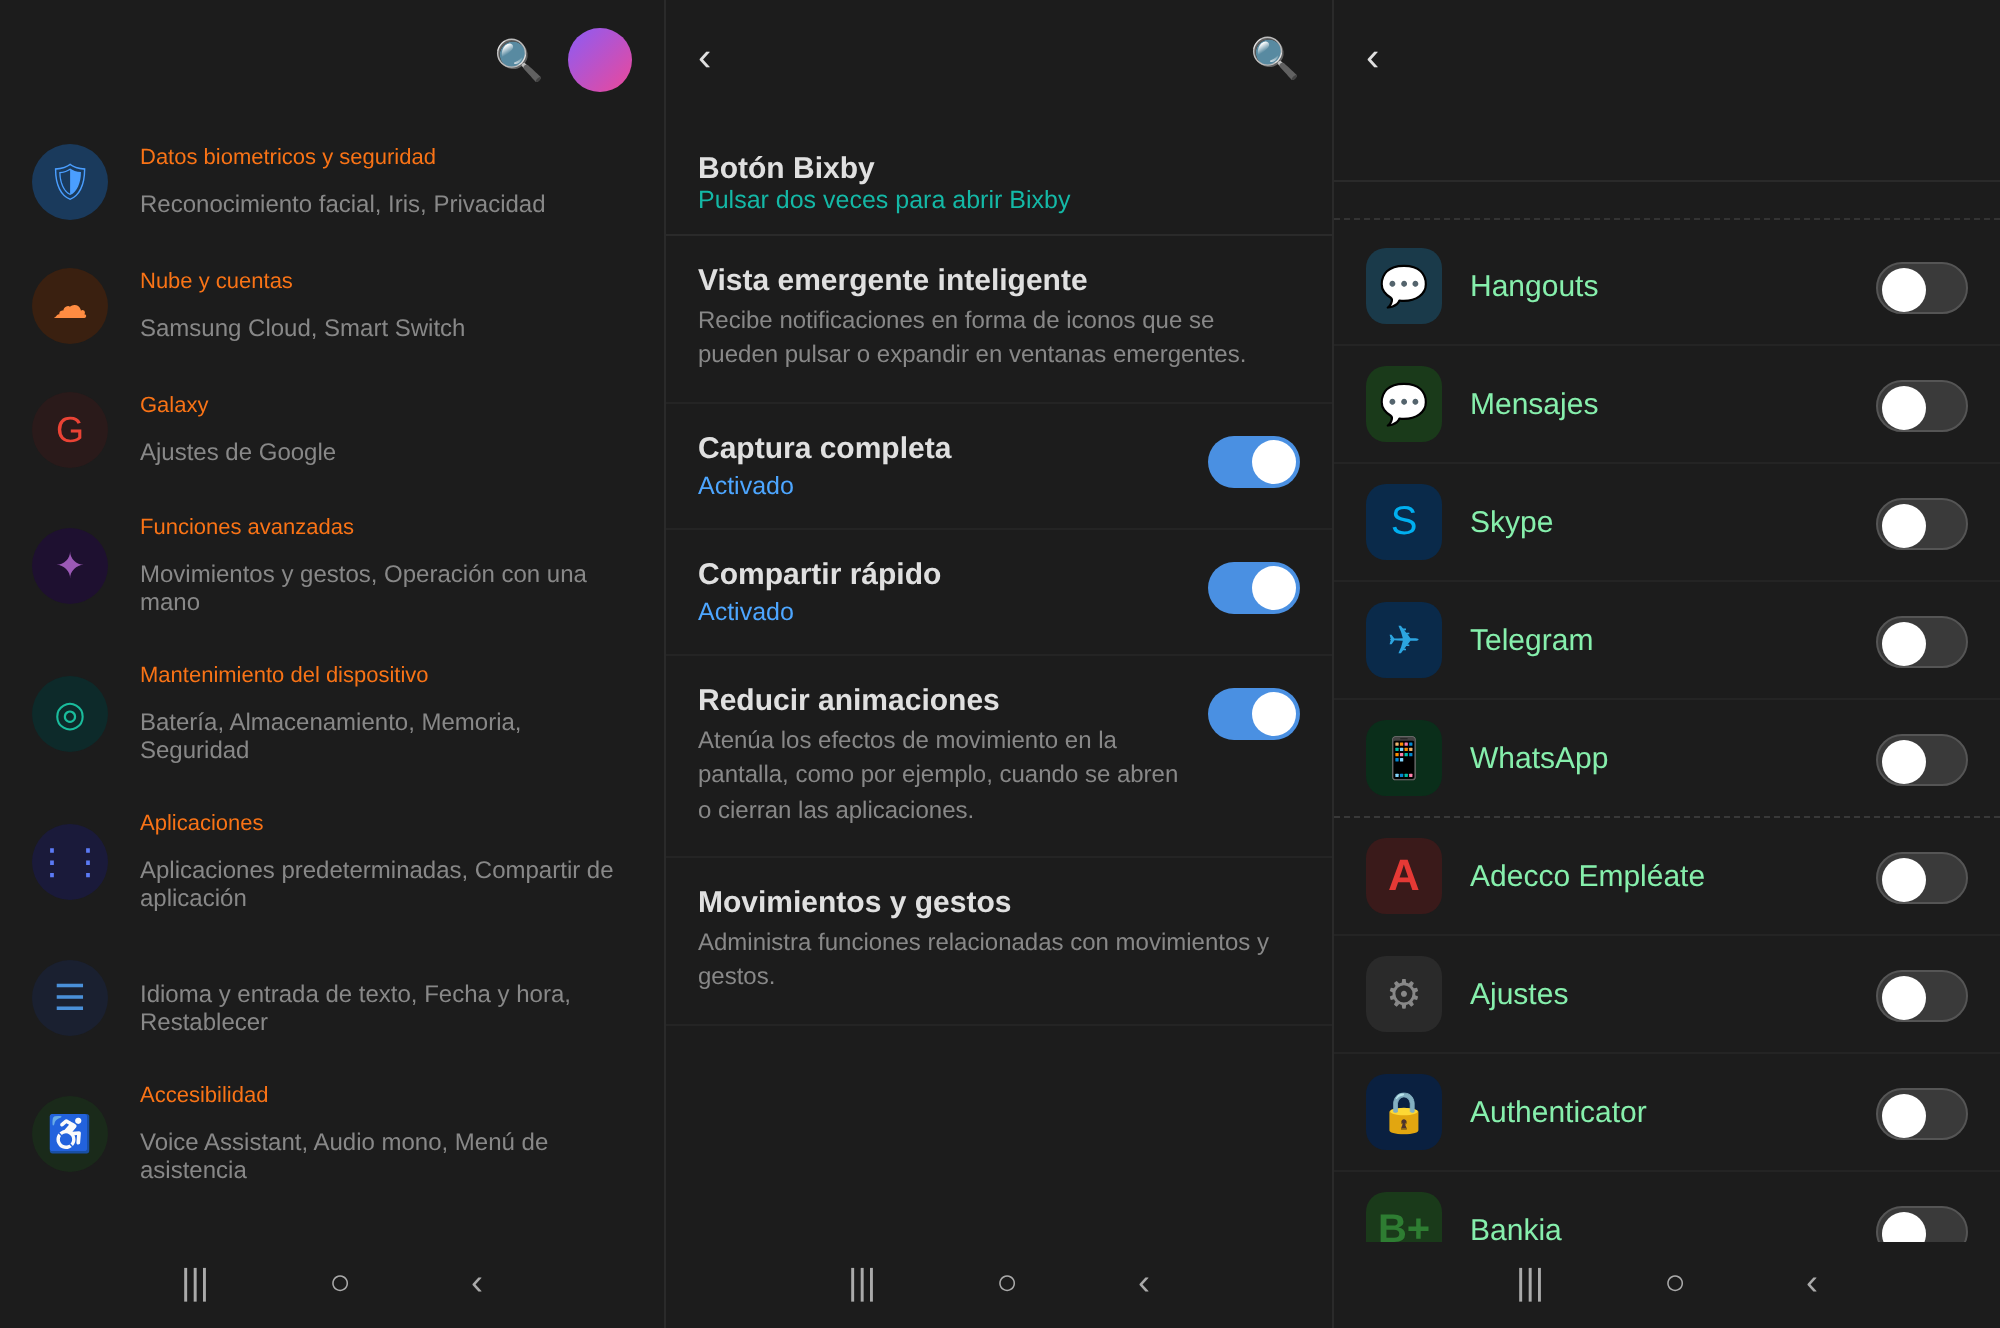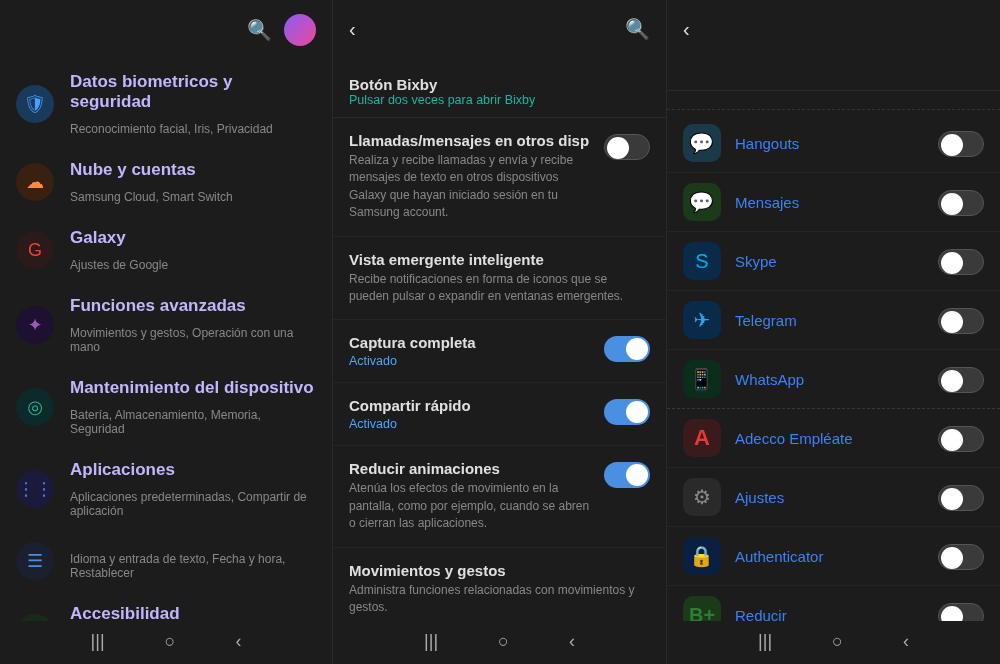--- a/index.html
+++ b/index.html
@@ -74,23 +74,23 @@
     .settings-item-icon {
       width: 38px; height: 38px;
       border-radius: 50%;
       display: flex; align-items: center; justify-content: center;
       margin-right: 16px;
       flex-shrink: 0;
       font-size: 18px;
     }
     .settings-item-text { flex: 1; }
     .settings-item-title {
-      font-size: 17px;
-      color: #c4b5fd;
-      font-weight: 700;
+      font-size: 11px;
+      color: #f97316;
+      font-weight: 400;
     }
     .settings-item-subtitle {
       font-size: 12px;
       color: #888;
       margin-top: 10px;
     }
 
     
     .icon-blue    { background: #1a3a5c; color: #4a9eff; }
     .icon-orange  { background: #3a2010; color: #ff8c42; }
@@ -202,21 +202,21 @@
       width: 38px; height: 38px;
       border-radius: 10px;
       display: flex; align-items: center; justify-content: center;
       margin-right: 14px;
       flex-shrink: 0;
       font-size: 20px;
     }
     .app-name {
       flex: 1;
       font-size: 15px;
-      color: #3b82f6;
+      color: #86efac;
     }
 
     
     .app-row-divider {
       border-bottom: 1px dashed #383838 !important;
     }
 
     
     .app-hangouts  { background: #1a3a4a; color: #00bcd4; }
     .app-mensajes  { background: #1a3a1a; color: #4caf50; }
@@ -307,29 +307,20 @@
     <span class="panel-header-title"></span>
     <span class="header-icon">🔍</span>
   </div>
   <div class="settings-list" id="mid-list">
       <div class="mid-section">
       <div class="mid-toggle-title">Botón Bixby</div>
       <div class="mid-section-subtitle">Pulsar dos veces para abrir Bixby</div>
     </div>
       <div class="mid-toggle-row">
       <div class="mid-toggle-text">
-        <div class="mid-toggle-title">Llamadas/mensajes en otros disp</div>
-        <div class="mid-toggle-subtitle">Realiza y recibe llamadas y envía y recibe mensajes de texto en otros dispositivos Galaxy que hayan iniciado sesión en tu Samsung account.</div>
-      </div>
-      <div class="toggle toggle-off">
-        <div class="toggle-knob"></div>
-      </div>
-    </div>
-      <div class="mid-toggle-row">
-      <div class="mid-toggle-text">
         <div class="mid-toggle-title">Vista emergente inteligente</div>
         <div class="mid-toggle-subtitle">Recibe notificaciones en forma de iconos que se pueden pulsar o expandir en ventanas emergentes.</div>
       </div>
     </div>
       <div class="mid-toggle-row">
       <div class="mid-toggle-text">
         <div class="mid-toggle-title">Captura completa</div>
         <div class="mid-toggle-subtitle-blue">Activado</div>
       </div>
       <div class="toggle toggle-on">
@@ -430,21 +421,21 @@
   </div>
       <div class="app-row">
     <div class="app-icon app-auth">🔒</div>
     <div class="app-name">Authenticator</div>
     <div class="toggle toggle-off">
       <div class="toggle-knob"></div>
     </div>
   </div>
       <div class="app-row">
     <div class="app-icon app-bankia">B+</div>
-    <div class="app-name">Reducir</div>
+    <div class="app-name">Bankia</div>
     <div class="toggle toggle-off">
       <div class="toggle-knob"></div>
     </div>
   </div>
     </div>
   <div class="nav-bar">
     <span class="nav-icon">|||</span>
     <span class="nav-icon">○</span>
     <span class="nav-icon">‹</span>
   </div>

